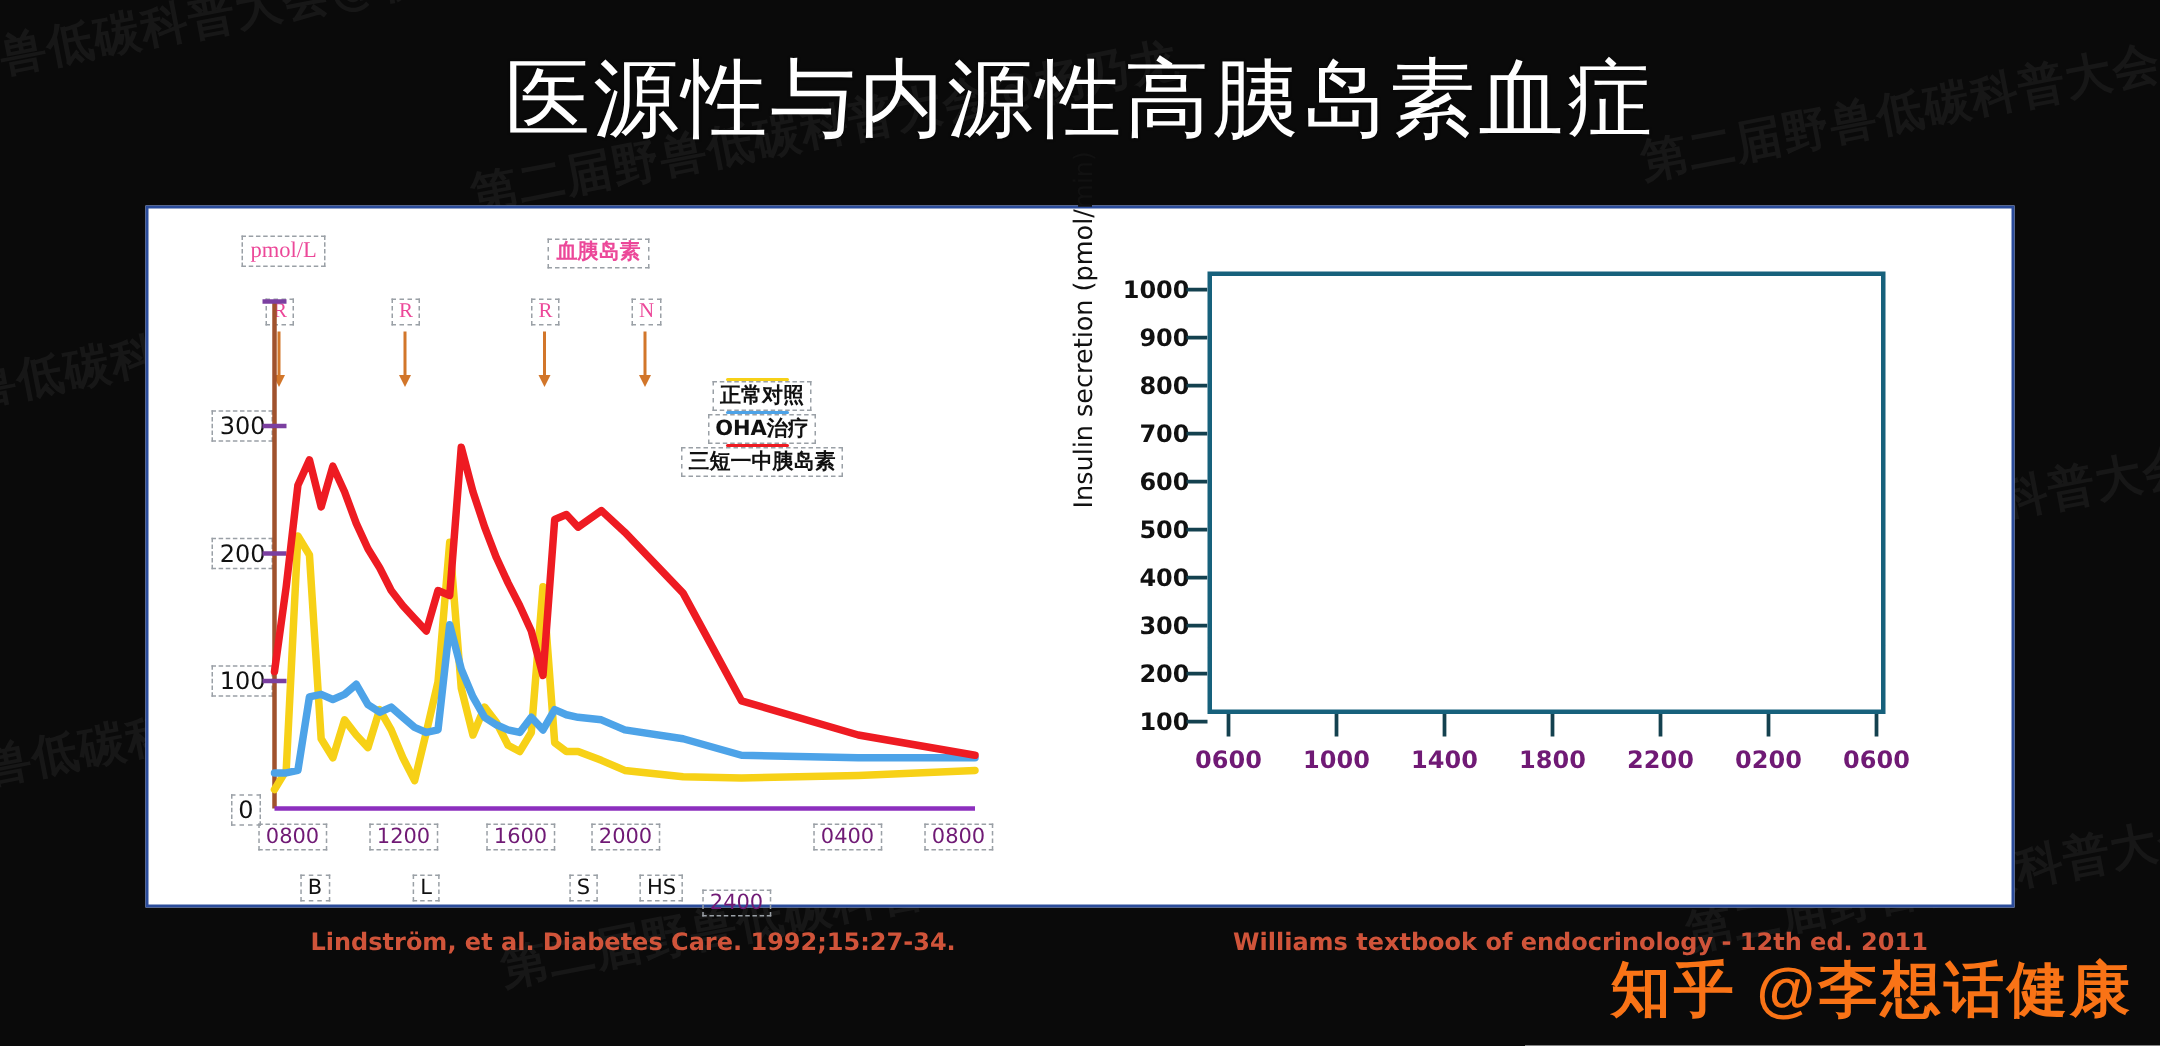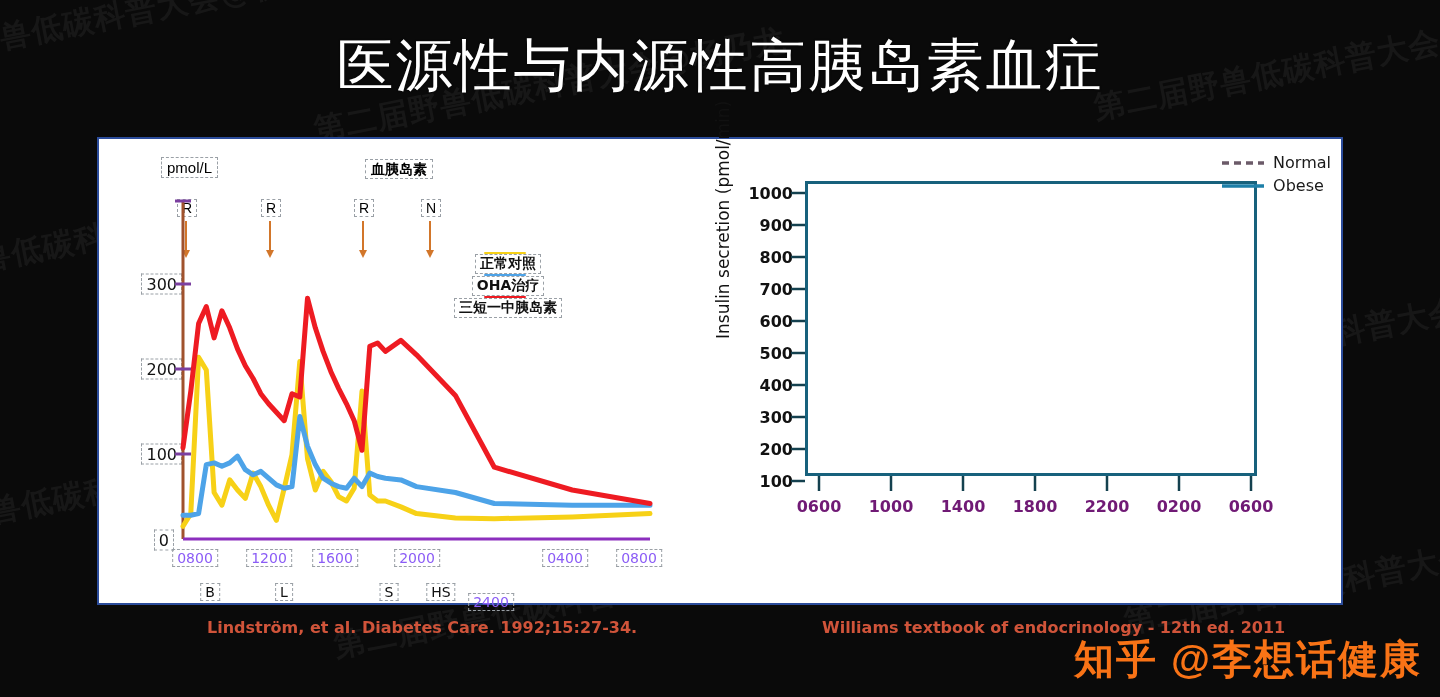--- a/index.html
+++ b/index.html
@@ -38,25 +38,25 @@
     border:2px solid #2b4c9b;
     box-sizing:border-box;
     z-index:2;
   }
   
   #left-chart{position:absolute;left:0;top:0;width:600px;height:468px;}
   .lbl-box{
     position:absolute;
     border:1px dashed #9aa0a6;
     background:rgba(255,255,255,0.85);
-    color:#000000;
+    color:#ec4899;
     font-size:15px;
     padding:1px 5px;
     white-space:nowrap;
-    font-family:Liberation Sans, sans-serif;
+    font-family:Liberation Serif, serif;
     line-height:1.15;
   }
   .lbl-box.cjk{font-weight:700;font-size:14px;}
   .lbl-small{font-size:14px;padding:0 4px;}
   .arrow{position:absolute;width:2px;background:#d2762a;}
   .arrow:after{
     content:"";position:absolute;left:-3px;bottom:-7px;
     border-left:4px solid transparent;border-right:4px solid transparent;
     border-top:8px solid #d2762a;
   }
@@ -67,21 +67,21 @@
     border:1px dashed #9aa0a6;padding:0 4px;font-size:14px;color:#111;
     font-family:"DejaVu Sans",sans-serif;font-weight:700;
   }
   .ytick-lbl{
     position:absolute;right:0;transform:translateY(-50%);
     border:1px dashed #9aa0a6;padding:0 4px;font-size:16px;color:#111;
     font-family:"DejaVu Sans",sans-serif;
   }
   .xtick-lbl{
     position:absolute;transform:translateX(-50%);
-    border:1px dashed #9aa0a6;padding:0 4px;font-size:14px;color:#8b5cf6;
+    border:1px dashed #9aa0a6;padding:0 4px;font-size:14px;color:#701a75;
     font-family:"DejaVu Sans",sans-serif;
   }
   .meal-lbl{
     position:absolute;transform:translateX(-50%);
     border:1px dashed #9aa0a6;padding:0 4px;font-size:14px;color:#111;
     font-family:"DejaVu Sans",sans-serif;
   }
   
   #right-chart{position:absolute;left:600px;top:0;width:646px;height:468px;}
   #r-ylabel{
@@ -195,21 +195,21 @@
 
       <g id="left-series">
           <path d="M84.0,387.3 L91.8,374.6 L99.6,218.3 L107.3,231.0 L115.1,353.5 L122.9,366.2 L130.7,340.9 L138.5,351.0 L146.3,359.4 L154.1,334.1 L161.8,347.6 L169.6,366.2 L177.4,381.4 L185.2,349.3 L193.0,315.5 L200.8,222.5 L208.5,319.7 L216.3,351.0 L224.1,332.4 L231.9,342.5 L239.7,357.8 L247.5,362.0 L255.2,349.3 L263.0,252.1 L270.8,356.1 L278.6,362.0 L286.4,362.0 L301.9,367.9 L317.5,374.6 L356.4,378.9 L395.3,379.7 L473.2,378.0 L551.0,374.6 " fill="none" stroke="#f7d117" stroke-width="5" stroke-linejoin="round" stroke-linecap="round"></path>
           <path d="M84.0,376.3 L91.8,376.3 L99.6,374.6 L107.3,325.6 L115.1,323.9 L122.9,327.3 L130.7,323.9 L138.5,317.2 L146.3,330.7 L154.1,335.8 L161.8,332.4 L169.6,339.2 L177.4,345.9 L185.2,349.3 L193.0,347.6 L200.8,277.5 L208.5,307.1 L216.3,325.6 L224.1,339.2 L231.9,344.2 L239.7,347.6 L247.5,349.3 L255.2,339.2 L263.0,347.6 L270.8,334.1 L278.6,337.5 L286.4,339.2 L301.9,340.9 L317.5,347.6 L356.4,353.5 L395.3,364.5 L473.2,366.2 L551.0,366.2 " fill="none" stroke="#4da3e8" stroke-width="5" stroke-linejoin="round" stroke-linecap="round"></path>
           <path d="M84.0,308.7 L91.8,252.1 L99.6,184.5 L107.3,167.6 L115.1,198.9 L122.9,171.8 L130.7,188.8 L138.5,209.9 L146.3,226.8 L154.1,239.5 L161.8,254.7 L169.6,264.8 L177.4,273.3 L185.2,281.7 L193.0,254.7 L200.8,258.0 L208.5,159.2 L216.3,188.8 L224.1,212.4 L231.9,232.7 L239.7,249.6 L247.5,264.8 L255.2,281.7 L263.0,311.3 L270.8,207.3 L278.6,204.0 L286.4,212.4 L301.9,201.4 L317.5,215.8 L356.4,256.4 L395.3,328.2 L473.2,351.0 L551.0,364.5 " fill="none" stroke="#ee1b22" stroke-width="5" stroke-linejoin="round" stroke-linecap="round"></path>
         </g>
     </svg>
 
     <div class="xtick-lbl" style="left:96px;top:410px;">0800</div>
     <div class="xtick-lbl" style="left:170px;top:410px;">1200</div>
-    <div class="xtick-lbl" style="left:236px;top:410px;">1600</div>
+    <div class="xtick-lbl" style="left:248px;top:410px;">1600</div>
     <div class="xtick-lbl" style="left:318px;top:410px;">2000</div>
     <div class="xtick-lbl" style="left:392px;top:410px;margin-top:44px;">2400</div>
     <div class="xtick-lbl" style="left:466px;top:410px;">0400</div>
     <div class="xtick-lbl" style="left:540px;top:410px;">0800</div>
 
     <div class="meal-lbl" style="left:111px;top:444px;">B</div>
     <div class="meal-lbl" style="left:185px;top:444px;">L</div>
     <div class="meal-lbl" style="left:290px;top:444px;">S</div>
     <div class="meal-lbl" style="left:342px;top:444px;">HS</div>
   </div>
@@ -256,34 +256,20 @@
       <g id="right-series">
           <path d="M108.0,314.9 L117.3,316.4 L126.7,317.0 L136.0,316.4 L145.3,315.8 L150.9,316.4 L156.5,284.4 L162.1,202.2 L167.7,211.4 L173.3,226.7 L180.8,236.0 L188.3,245.2 L195.7,254.4 L203.2,263.6 L210.7,272.7 L218.1,284.4 L223.7,298.9 L229.3,310.6 L234.9,313.5 L240.5,257.4 L246.1,205.3 L251.7,214.5 L257.3,226.7 L264.8,239.0 L272.3,248.2 L279.7,254.4 L287.2,257.4 L294.7,263.6 L302.1,269.7 L309.6,278.5 L315.2,287.3 L320.8,294.6 L326.4,301.8 L332.0,304.7 L339.5,248.2 L346.9,196.0 L354.4,205.3 L361.9,220.6 L369.3,232.9 L378.7,245.2 L388.0,257.4 L397.3,263.6 L406.7,269.7 L416.0,275.6 L425.3,281.5 L434.7,287.3 L444.0,290.2 L453.3,293.1 L462.7,296.0 L472.0,298.9 L481.3,301.8 L500.0,307.6 L518.7,310.6 L537.3,312.0 L556.0,313.5 L556.0,321.6 L537.3,320.2 L518.7,318.7 L500.0,315.8 L481.3,310.0 L472.0,307.1 L462.7,304.2 L453.3,301.2 L444.0,298.3 L434.7,295.4 L425.3,289.6 L416.0,283.8 L406.7,278.1 L397.3,272.6 L388.0,267.1 L378.7,256.1 L369.3,245.1 L361.9,234.1 L354.4,220.3 L346.9,212.1 L339.5,258.8 L332.0,312.9 L326.4,310.0 L320.8,302.7 L315.2,295.4 L309.6,286.7 L302.1,278.1 L294.7,272.6 L287.2,267.1 L279.7,264.3 L272.3,258.8 L264.8,250.6 L257.3,239.6 L251.7,228.6 L246.1,220.3 L240.5,267.1 L234.9,321.6 L229.3,318.7 L223.7,307.1 L218.1,292.5 L210.7,280.9 L203.2,272.6 L195.7,264.3 L188.3,256.1 L180.8,247.8 L173.3,239.6 L167.7,225.8 L162.1,217.6 L156.5,292.5 L150.9,324.5 L145.3,323.9 L136.0,324.5 L126.7,325.1 L117.3,324.5 L108.0,323.1 Z" fill="rgba(170,130,160,0.32)" stroke="none"></path>
           <path d="M108.0,288.7 L117.3,293.1 L126.7,294.6 L136.0,290.2 L145.3,288.7 L150.9,287.3 L156.5,189.9 L162.1,73.2 L167.7,79.4 L173.3,103.9 L180.8,128.5 L188.3,134.6 L195.7,146.9 L203.2,153.1 L210.7,165.3 L218.1,189.9 L223.7,220.6 L229.3,245.2 L234.9,248.2 L240.5,134.6 L246.1,71.7 L251.7,79.4 L257.3,107.0 L264.8,116.2 L272.3,122.4 L279.7,116.2 L287.2,134.6 L294.7,146.9 L302.1,153.1 L309.6,165.3 L315.2,186.8 L320.8,202.2 L326.4,214.5 L332.0,220.6 L339.5,122.4 L346.9,82.5 L354.4,91.7 L361.9,103.9 L369.3,116.2 L378.7,134.6 L388.0,146.9 L397.3,153.1 L406.7,156.1 L416.0,165.3 L425.3,183.8 L434.7,196.0 L444.0,205.3 L453.3,214.5 L462.7,220.6 L472.0,229.8 L481.3,239.0 L500.0,257.4 L518.7,269.7 L537.3,278.5 L556.0,287.3 L556.0,295.4 L537.3,286.7 L518.7,278.1 L500.0,267.1 L481.3,250.6 L472.0,242.3 L462.7,234.1 L453.3,228.6 L444.0,220.3 L434.7,212.1 L425.3,201.1 L416.0,184.6 L406.7,176.3 L397.3,173.6 L388.0,168.1 L378.7,157.1 L369.3,140.6 L361.9,129.6 L354.4,118.6 L346.9,110.3 L339.5,146.1 L332.0,234.1 L326.4,228.6 L320.8,217.6 L315.2,203.8 L309.6,184.6 L302.1,173.6 L294.7,168.1 L287.2,157.1 L279.7,140.6 L272.3,146.1 L264.8,140.6 L257.3,132.3 L251.7,107.6 L246.1,100.7 L240.5,157.1 L234.9,258.8 L229.3,256.1 L223.7,234.1 L218.1,206.6 L210.7,184.6 L203.2,173.6 L195.7,168.1 L188.3,157.1 L180.8,151.6 L173.3,129.6 L167.7,107.6 L162.1,102.1 L156.5,206.6 L150.9,295.4 L145.3,296.9 L136.0,298.3 L126.7,302.7 L117.3,301.2 L108.0,296.9 Z" fill="rgba(120,170,215,0.38)" stroke="none"></path>
           <path d="M108.0,319.0 L117.3,320.4 L126.7,321.0 L136.0,320.4 L145.3,319.9 L150.9,320.4 L156.5,288.4 L162.1,209.9 L167.7,218.6 L173.3,233.2 L180.8,241.9 L188.3,250.6 L195.7,259.3 L203.2,268.1 L210.7,276.8 L218.1,288.4 L223.7,303.0 L229.3,314.6 L234.9,317.5 L240.5,262.3 L246.1,212.8 L251.7,221.5 L257.3,233.2 L264.8,244.8 L272.3,253.5 L279.7,259.3 L287.2,262.3 L294.7,268.1 L302.1,273.9 L309.6,282.6 L315.2,291.4 L320.8,298.6 L326.4,305.9 L332.0,308.8 L339.5,253.5 L346.9,204.0 L354.4,212.8 L361.9,227.3 L369.3,239.0 L378.7,250.6 L388.0,262.3 L397.3,268.1 L406.7,273.9 L416.0,279.7 L425.3,285.5 L434.7,291.4 L444.0,294.3 L453.3,297.2 L462.7,300.1 L472.0,303.0 L481.3,305.9 L500.0,311.7 L518.7,314.6 L537.3,316.1 L556.0,317.5 " fill="none" stroke="#6b5a68" stroke-width="3.4" stroke-linejoin="round" stroke-linecap="round" stroke-dasharray="6 4"></path>
           <path d="M108.0,292.8 L117.3,297.2 L126.7,298.6 L136.0,294.3 L145.3,292.8 L150.9,291.4 L156.5,198.2 L162.1,87.7 L167.7,93.5 L173.3,116.8 L180.8,140.0 L188.3,145.8 L195.7,157.5 L203.2,163.3 L210.7,174.9 L218.1,198.2 L223.7,227.3 L229.3,250.6 L234.9,253.5 L240.5,145.8 L246.1,86.2 L251.7,93.5 L257.3,119.7 L264.8,128.4 L272.3,134.2 L279.7,128.4 L287.2,145.8 L294.7,157.5 L302.1,163.3 L309.6,174.9 L315.2,195.3 L320.8,209.9 L326.4,221.5 L332.0,227.3 L339.5,134.2 L346.9,96.4 L354.4,105.1 L361.9,116.8 L369.3,128.4 L378.7,145.8 L388.0,157.5 L397.3,163.3 L406.7,166.2 L416.0,174.9 L425.3,192.4 L434.7,204.0 L444.0,212.8 L453.3,221.5 L462.7,227.3 L472.0,236.1 L481.3,244.8 L500.0,262.3 L518.7,273.9 L537.3,282.6 L556.0,291.4 " fill="none" stroke="#1d7fa8" stroke-width="3.4" stroke-linejoin="round" stroke-linecap="round"></path>
         </g>
     </svg>
 
     <div id="r-plot"></div>
 
-    <div id="legend-right">
-      <div class="rlg-row">
-        <svg width="46" height="12">
-          <line x1="2" y1="6" x2="44" y2="6" stroke="#6b5a68" stroke-width="3.5" stroke-dasharray="7 5"></line>
-        </svg>
-        <span style="margin-left:7px;">Normal</span>
-      </div>
-      <div class="rlg-row">
-        <svg width="46" height="12">
-          <line x1="2" y1="6" x2="44" y2="6" stroke="#1d7fa8" stroke-width="3.5"></line>
-        </svg>
-        <span style="margin-left:7px;">Obese</span>
-      </div>
-    </div>
 
     <div class="r-xtick" style="left:120px;top:358px;">0600</div>
     <div class="r-xtick" style="left:192px;top:358px;">1000</div>
     <div class="r-xtick" style="left:264px;top:358px;">1400</div>
     <div class="r-xtick" style="left:336px;top:358px;">1800</div>
     <div class="r-xtick" style="left:408px;top:358px;">2200</div>
     <div class="r-xtick" style="left:480px;top:358px;">0200</div>
     <div class="r-xtick" style="left:552px;top:358px;">0600</div>
   </div>
 </div>

